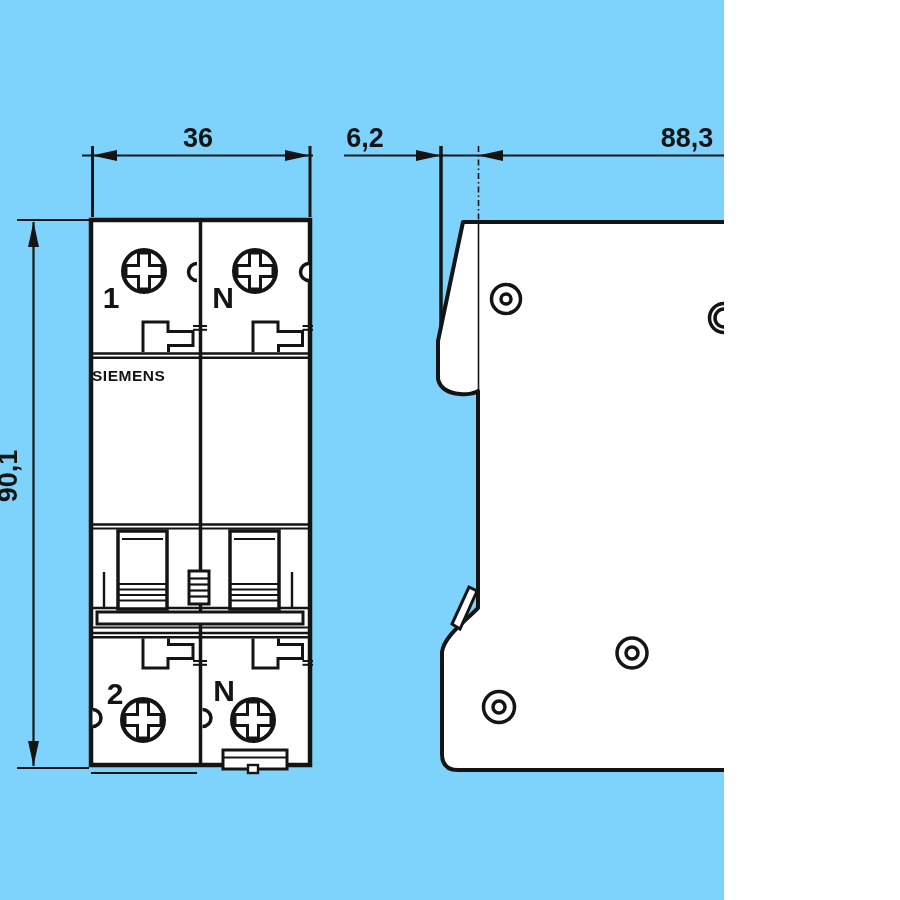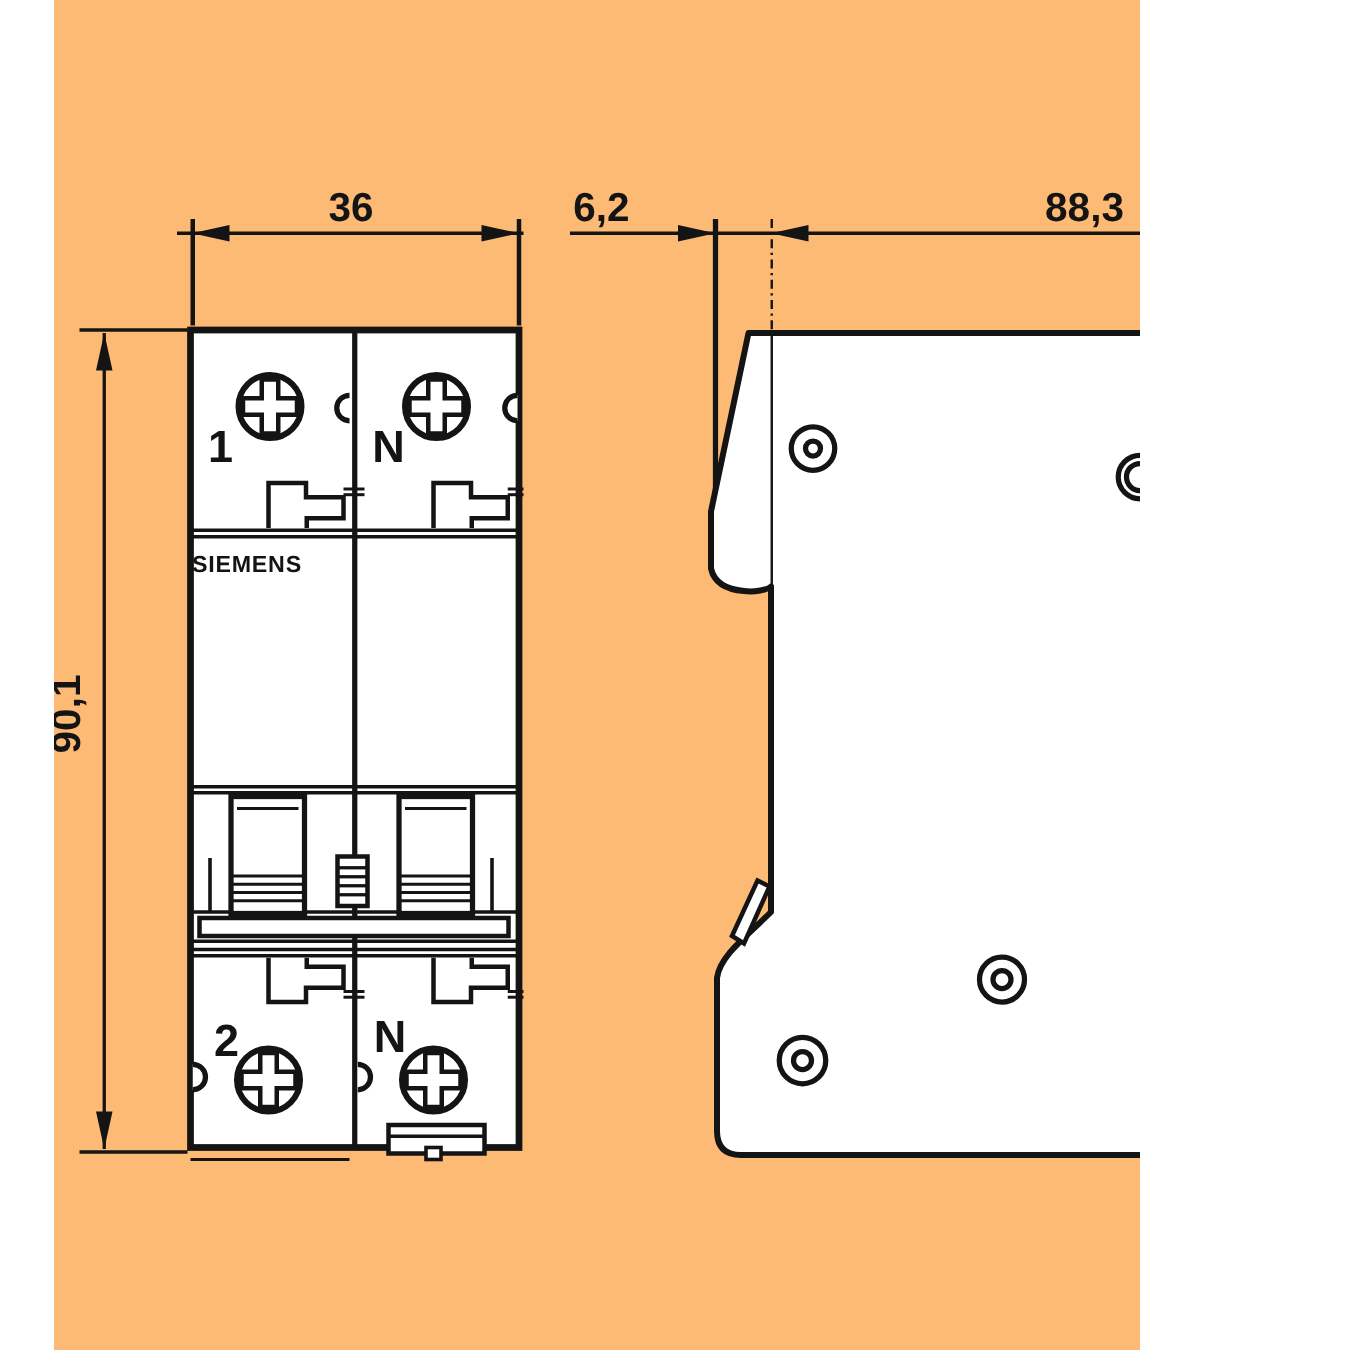--- a/index.html
+++ b/index.html
@@ -1,22 +1,21 @@
 <!DOCTYPE html>
 <html><head>
 <meta charset="utf-8">
 <style>
   html,body{margin:0;padding:0;background:#ffffff;}
   .canvas{
     position:relative;
     width:724px;height:900px;
-    background:#fdba74;
+    background:#7dd3fc;
     font-family:"Liberation Sans", sans-serif;
     overflow:hidden;
-    margin-left:36px;
   }
   svg text{
     font-family:"Liberation Sans", sans-serif;
     fill:#141414;
     font-weight:700;
   }
   .dim-text{font-size:27px;}
   .pole-text{font-size:30px;}
   .brand-text{font-size:15.5px;letter-spacing:.5px;}
 </style>

